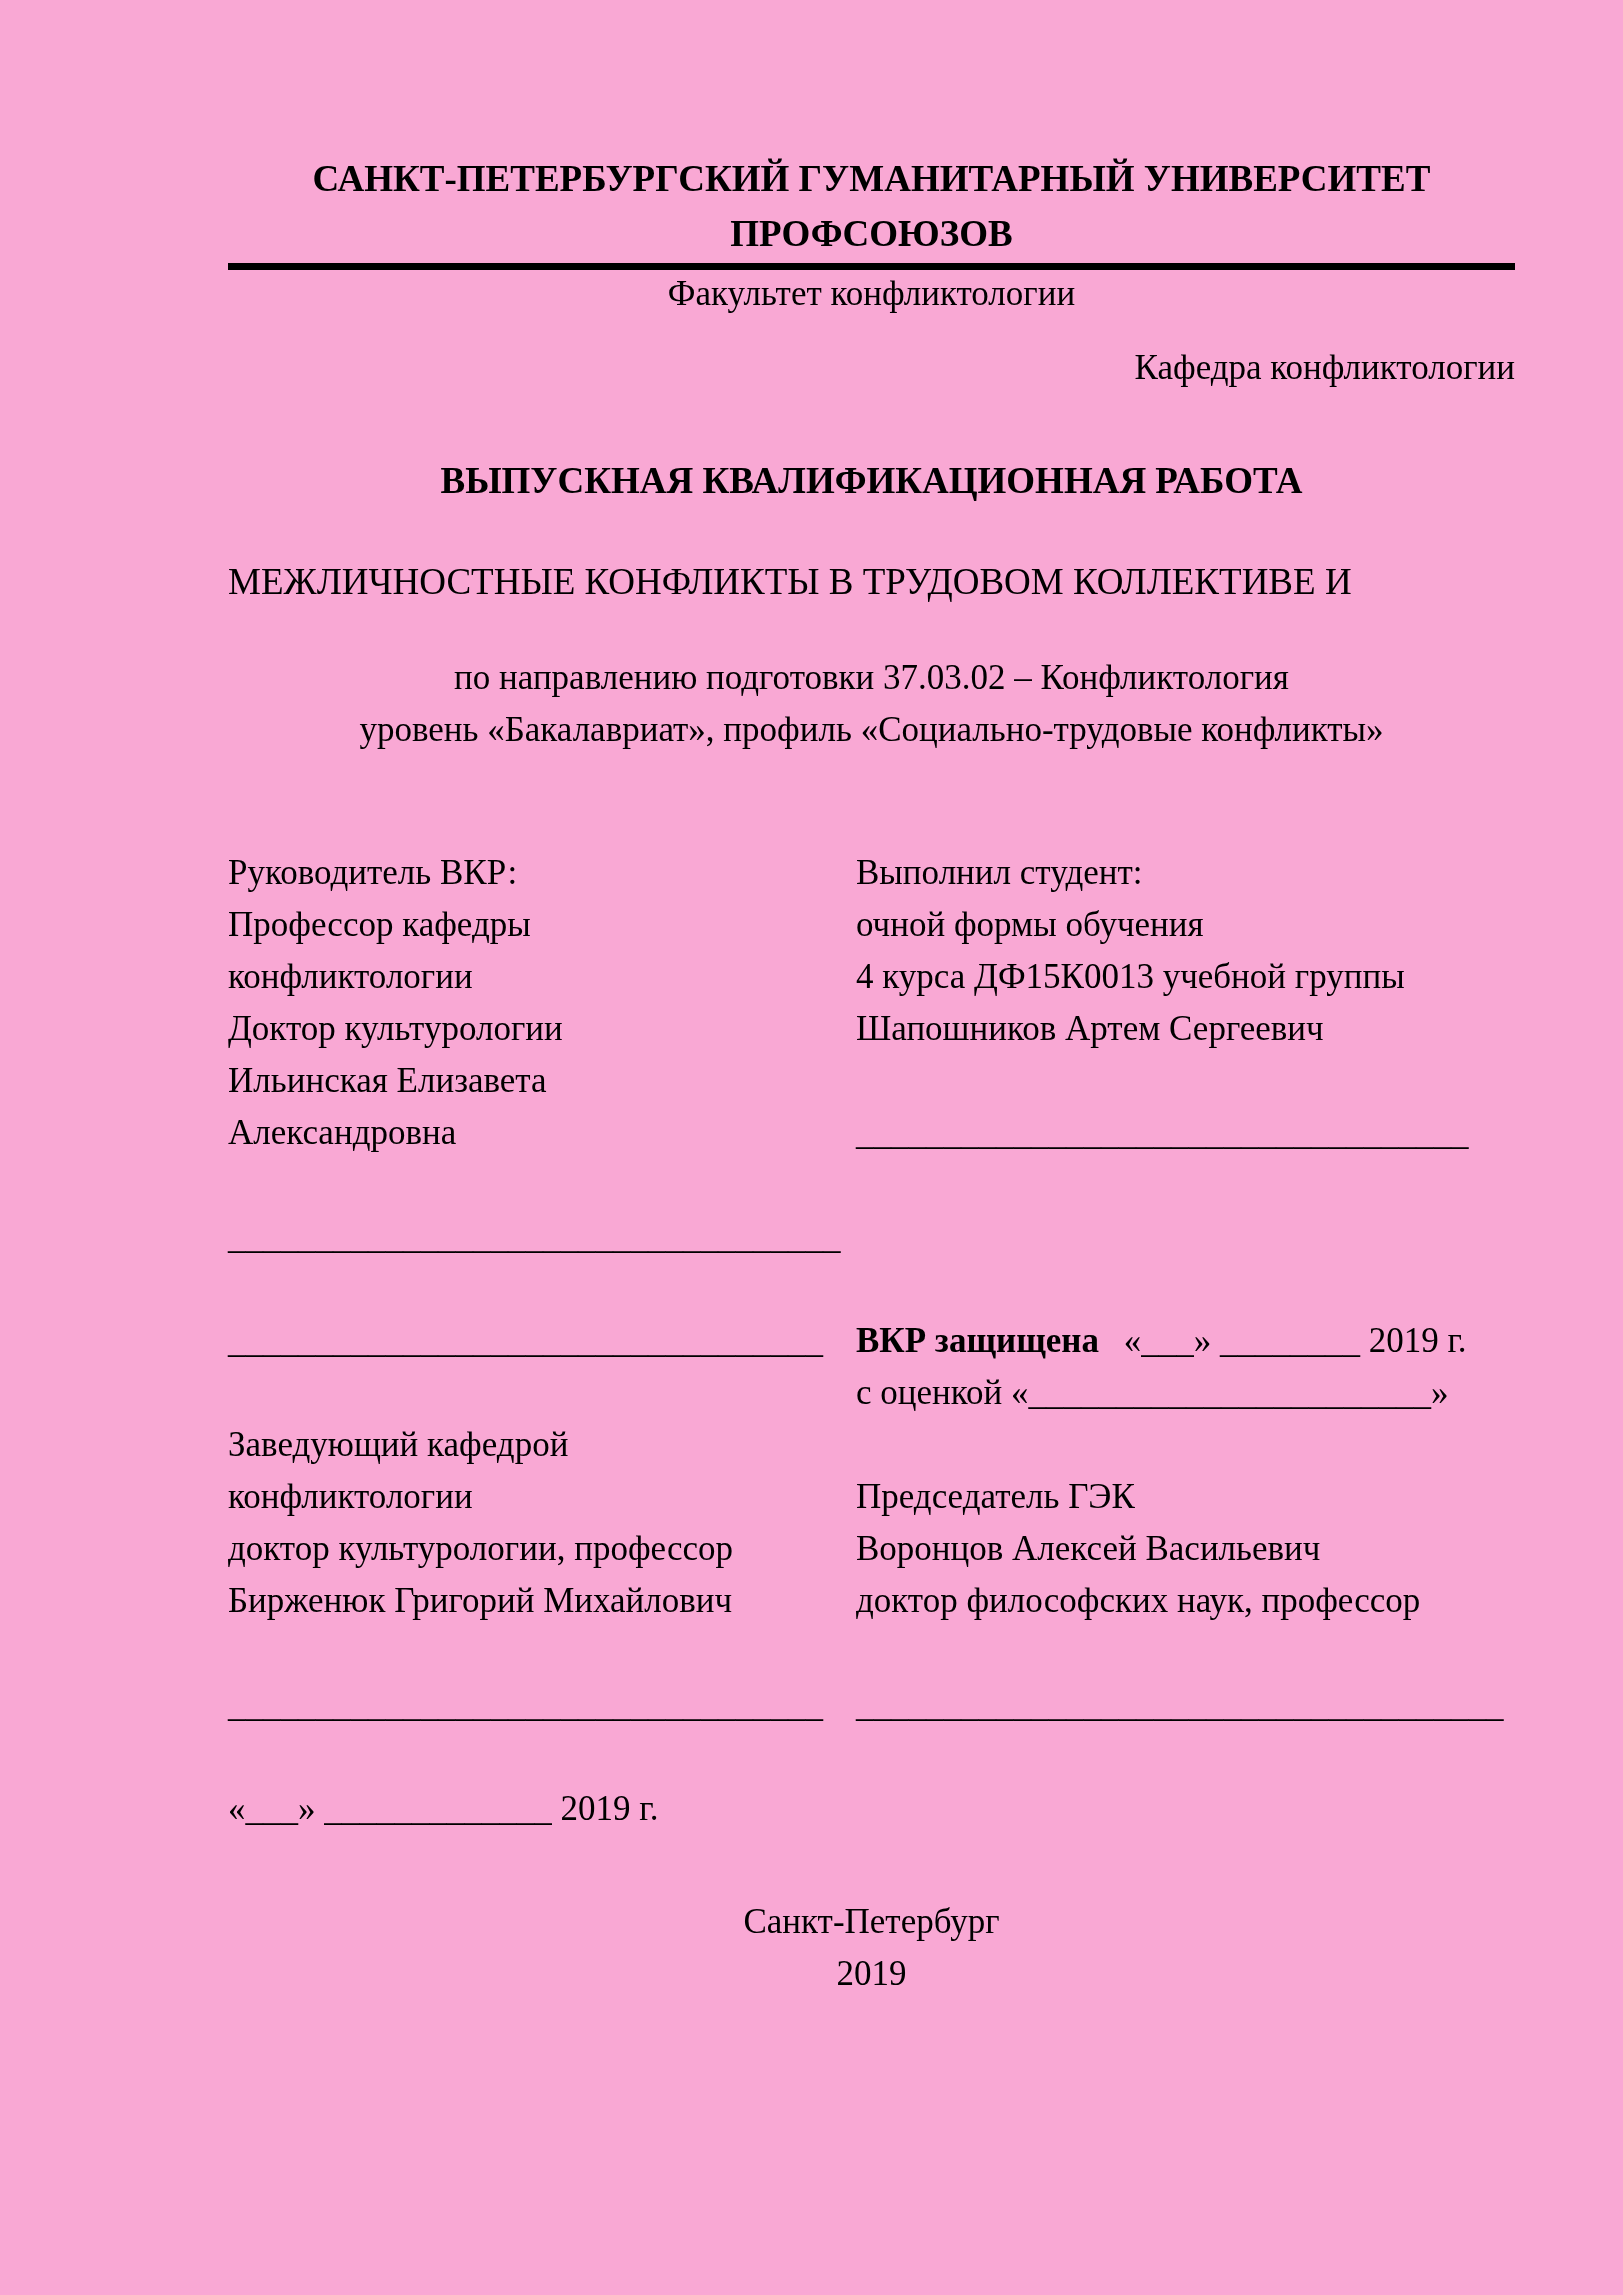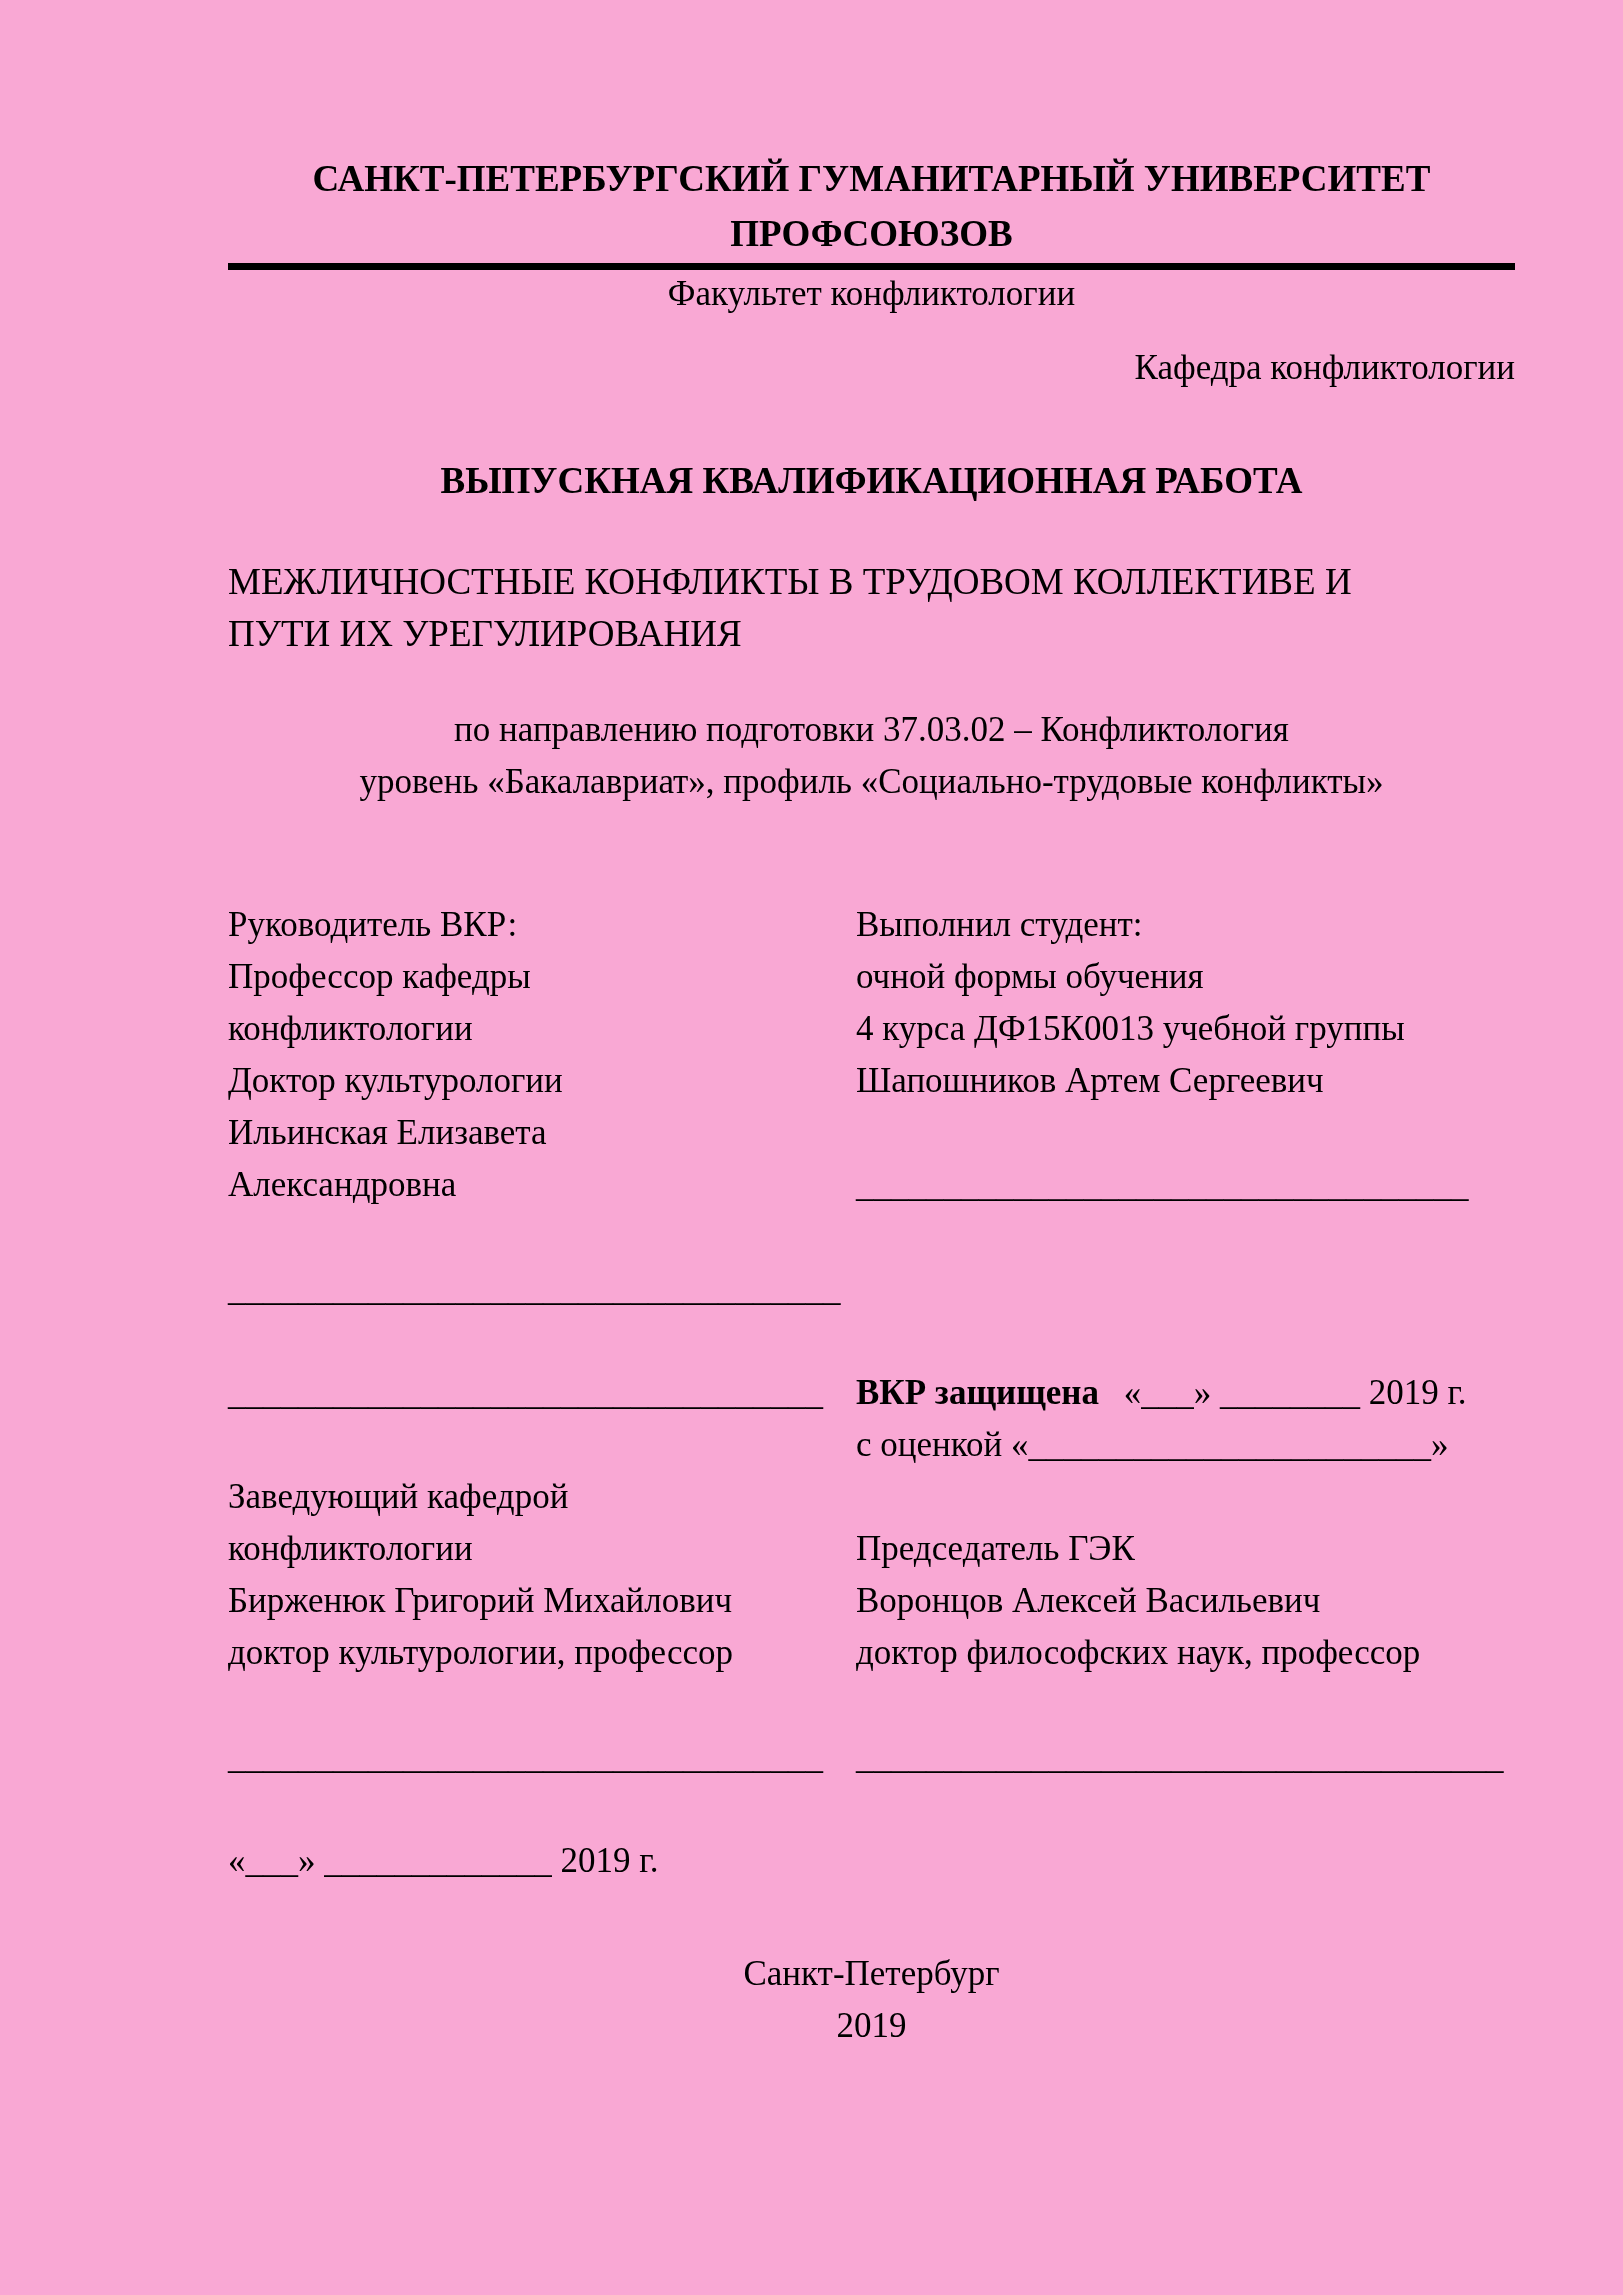--- a/index.html
+++ b/index.html
@@ -83,21 +83,20 @@
   <div class="header-rule"></div>
 
   <div class="faculty-line">Факультет конфликтологии</div>
 
   <div class="department-line">Кафедра конфликтологии</div>
 
   <div class="work-type-line">ВЫПУСКНАЯ КВАЛИФИКАЦИОННАЯ РАБОТА</div>
 
   <div class="thesis-title-block">
     <div>МЕЖЛИЧНОСТНЫЕ КОНФЛИКТЫ В ТРУДОВОМ КОЛЛЕКТИВЕ И</div>
-    <div>ПУТИ ИХ УРЕГУЛИРОВАНИЯ</div>
   </div>
 
   <div class="program-block">
     <div>по направлению подготовки 37.03.02 – Конфликтология</div>
     <div>уровень «Бакалавриат», профиль «Социально-трудовые конфликты»</div>
   </div>
 
   <div class="columns">
 
     <div class="col-left">
@@ -107,22 +106,22 @@
       <div class="line">Доктор культурологии</div>
       <div class="line">Ильинская Елизавета</div>
       <div class="line">Александровна</div>
       <div class="line"></div>
       <div class="line">___________________________________</div>
       <div class="line"></div>
       <div class="line">__________________________________</div>
       <div class="line"></div>
       <div class="line">Заведующий кафедрой</div>
       <div class="line">конфликтологии</div>
+      <div class="line">доктор культурологии, профессор</div>
       <div class="line">Бирженюк Григорий Михайлович</div>
-      <div class="line">доктор культурологии, профессор</div>
       <div class="line"></div>
       <div class="line">__________________________________</div>
       <div class="line"></div>
       <div class="line">«___» _____________ 2019 г.</div>
     </div>
 
     <div class="col-right">
       <div class="line">Выполнил студент:</div>
       <div class="line">очной формы обучения</div>
       <div class="line">4 курса ДФ15К0013 учебной группы</div>

